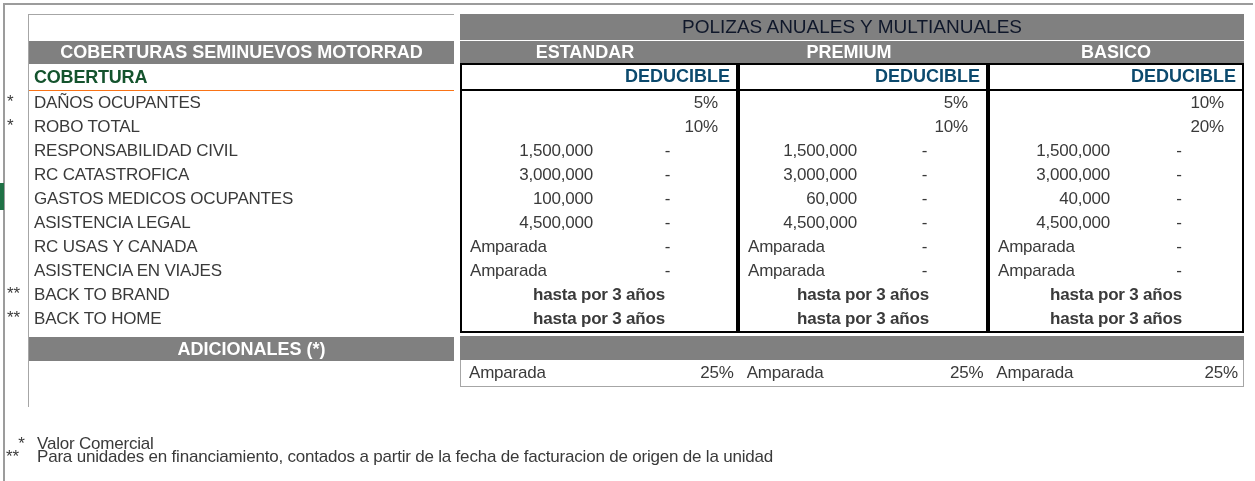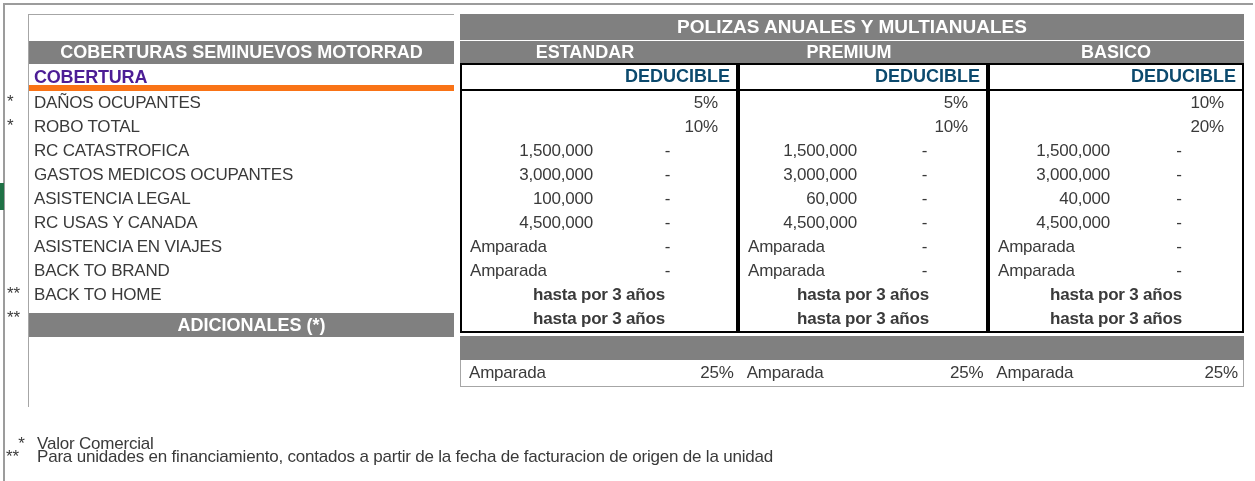--- a/index.html
+++ b/index.html
@@ -16,31 +16,31 @@
 
   
   .star { position:absolute; left:7px; width:20px; height:24px; line-height:24px; font-size:17px; color:#3a3a3a; }
 
   
   .label-col { position:absolute; left:28px; top:14px; width:426px; height:393px;
     border-left:1px solid #a6a6a6; border-top:1px solid #a6a6a6; background:#fff; }
   .lc-empty { height:26px; }
   .lc-gray { height:23px; line-height:23px; background:#808080; color:#fff; font-weight:bold;
     text-align:center; font-size:18px; letter-spacing:0; }
-  .lc-cobertura { height:27px; line-height:27px; font-weight:bold; color:#4c1d95; font-size:18px;
-    padding-left:5px; border-bottom:6px solid #f97316; }
+  .lc-cobertura { height:27px; line-height:27px; font-weight:bold; color:#14532d; font-size:18px;
+    padding-left:5px; border-bottom:1px solid #f97316; }
   .lc-row { height:24px; line-height:24px; padding-left:5px; white-space:nowrap; }
   .lc-gap { height:6px; }
   .lc-adicionales { height:24px; line-height:24px; background:#808080; color:#fff; font-weight:bold;
     text-align:center; font-size:18px; letter-spacing:0;padding-left:20px; }
   .lc-equipo { height:27px; line-height:26px; padding-left:5px; border-bottom:1px solid #a6a6a6; }
 
   
   .plans-banner { position:absolute; left:460px; top:14px; width:784px; height:26px; background:#808080;
-    color:#ffffff; font-weight:bold; font-size:19px; text-align:center; line-height:26px; letter-spacing:0; }
+    color:#0f172a; font-weight:normal; font-size:19px; text-align:center; line-height:26px; letter-spacing:0; }
   .plan-titles { position:absolute; left:460px; top:41px; width:784px; height:22px; display:flex; }
   .plan-title { background:#808080; color:#fff; font-weight:bold; font-size:18px; text-align:center;
     line-height:22px; letter-spacing:0; }
   .pt-premium { width:278px; } .pt-estandar { width:250px; } .pt-basico { width:256px; }
 
   
   .block { position:absolute; top:63px; height:270px; border:2px solid #000; background:#fff; }
   .block-premium { left:460px; width:278px; }
   .block-estandar { left:738px; width:250px; }
   .block-basico { left:988px; width:256px; }
@@ -91,20 +91,21 @@
     <div class="plan-title pt-premium">PREMIUM</div>
     <div class="plan-title pt-basico">BASICO</div>
   </div>
 
   <div class="label-col">
     <div class="lc-empty"></div>
     <div class="lc-gray">COBERTURAS SEMINUEVOS MOTORRAD</div>
     <div class="lc-cobertura">COBERTURA</div>
     <div class="lc-row">DAÑOS OCUPANTES</div>
     <div class="lc-row">ROBO TOTAL</div>
+    <div class="lc-row">RESPONSABILIDAD CIVIL</div>
     <div class="lc-row">RC CATASTROFICA</div>
     <div class="lc-row">GASTOS MEDICOS OCUPANTES</div>
     <div class="lc-row">ASISTENCIA LEGAL</div>
     <div class="lc-row">RC USAS Y CANADA</div>
     <div class="lc-row">ASISTENCIA EN VIAJES</div>
     <div class="lc-row">BACK TO BRAND</div>
     <div class="lc-row">BACK TO HOME</div>
     <div class="lc-gap"></div>
     <div class="lc-adicionales">ADICIONALES (*)</div>
   </div>

